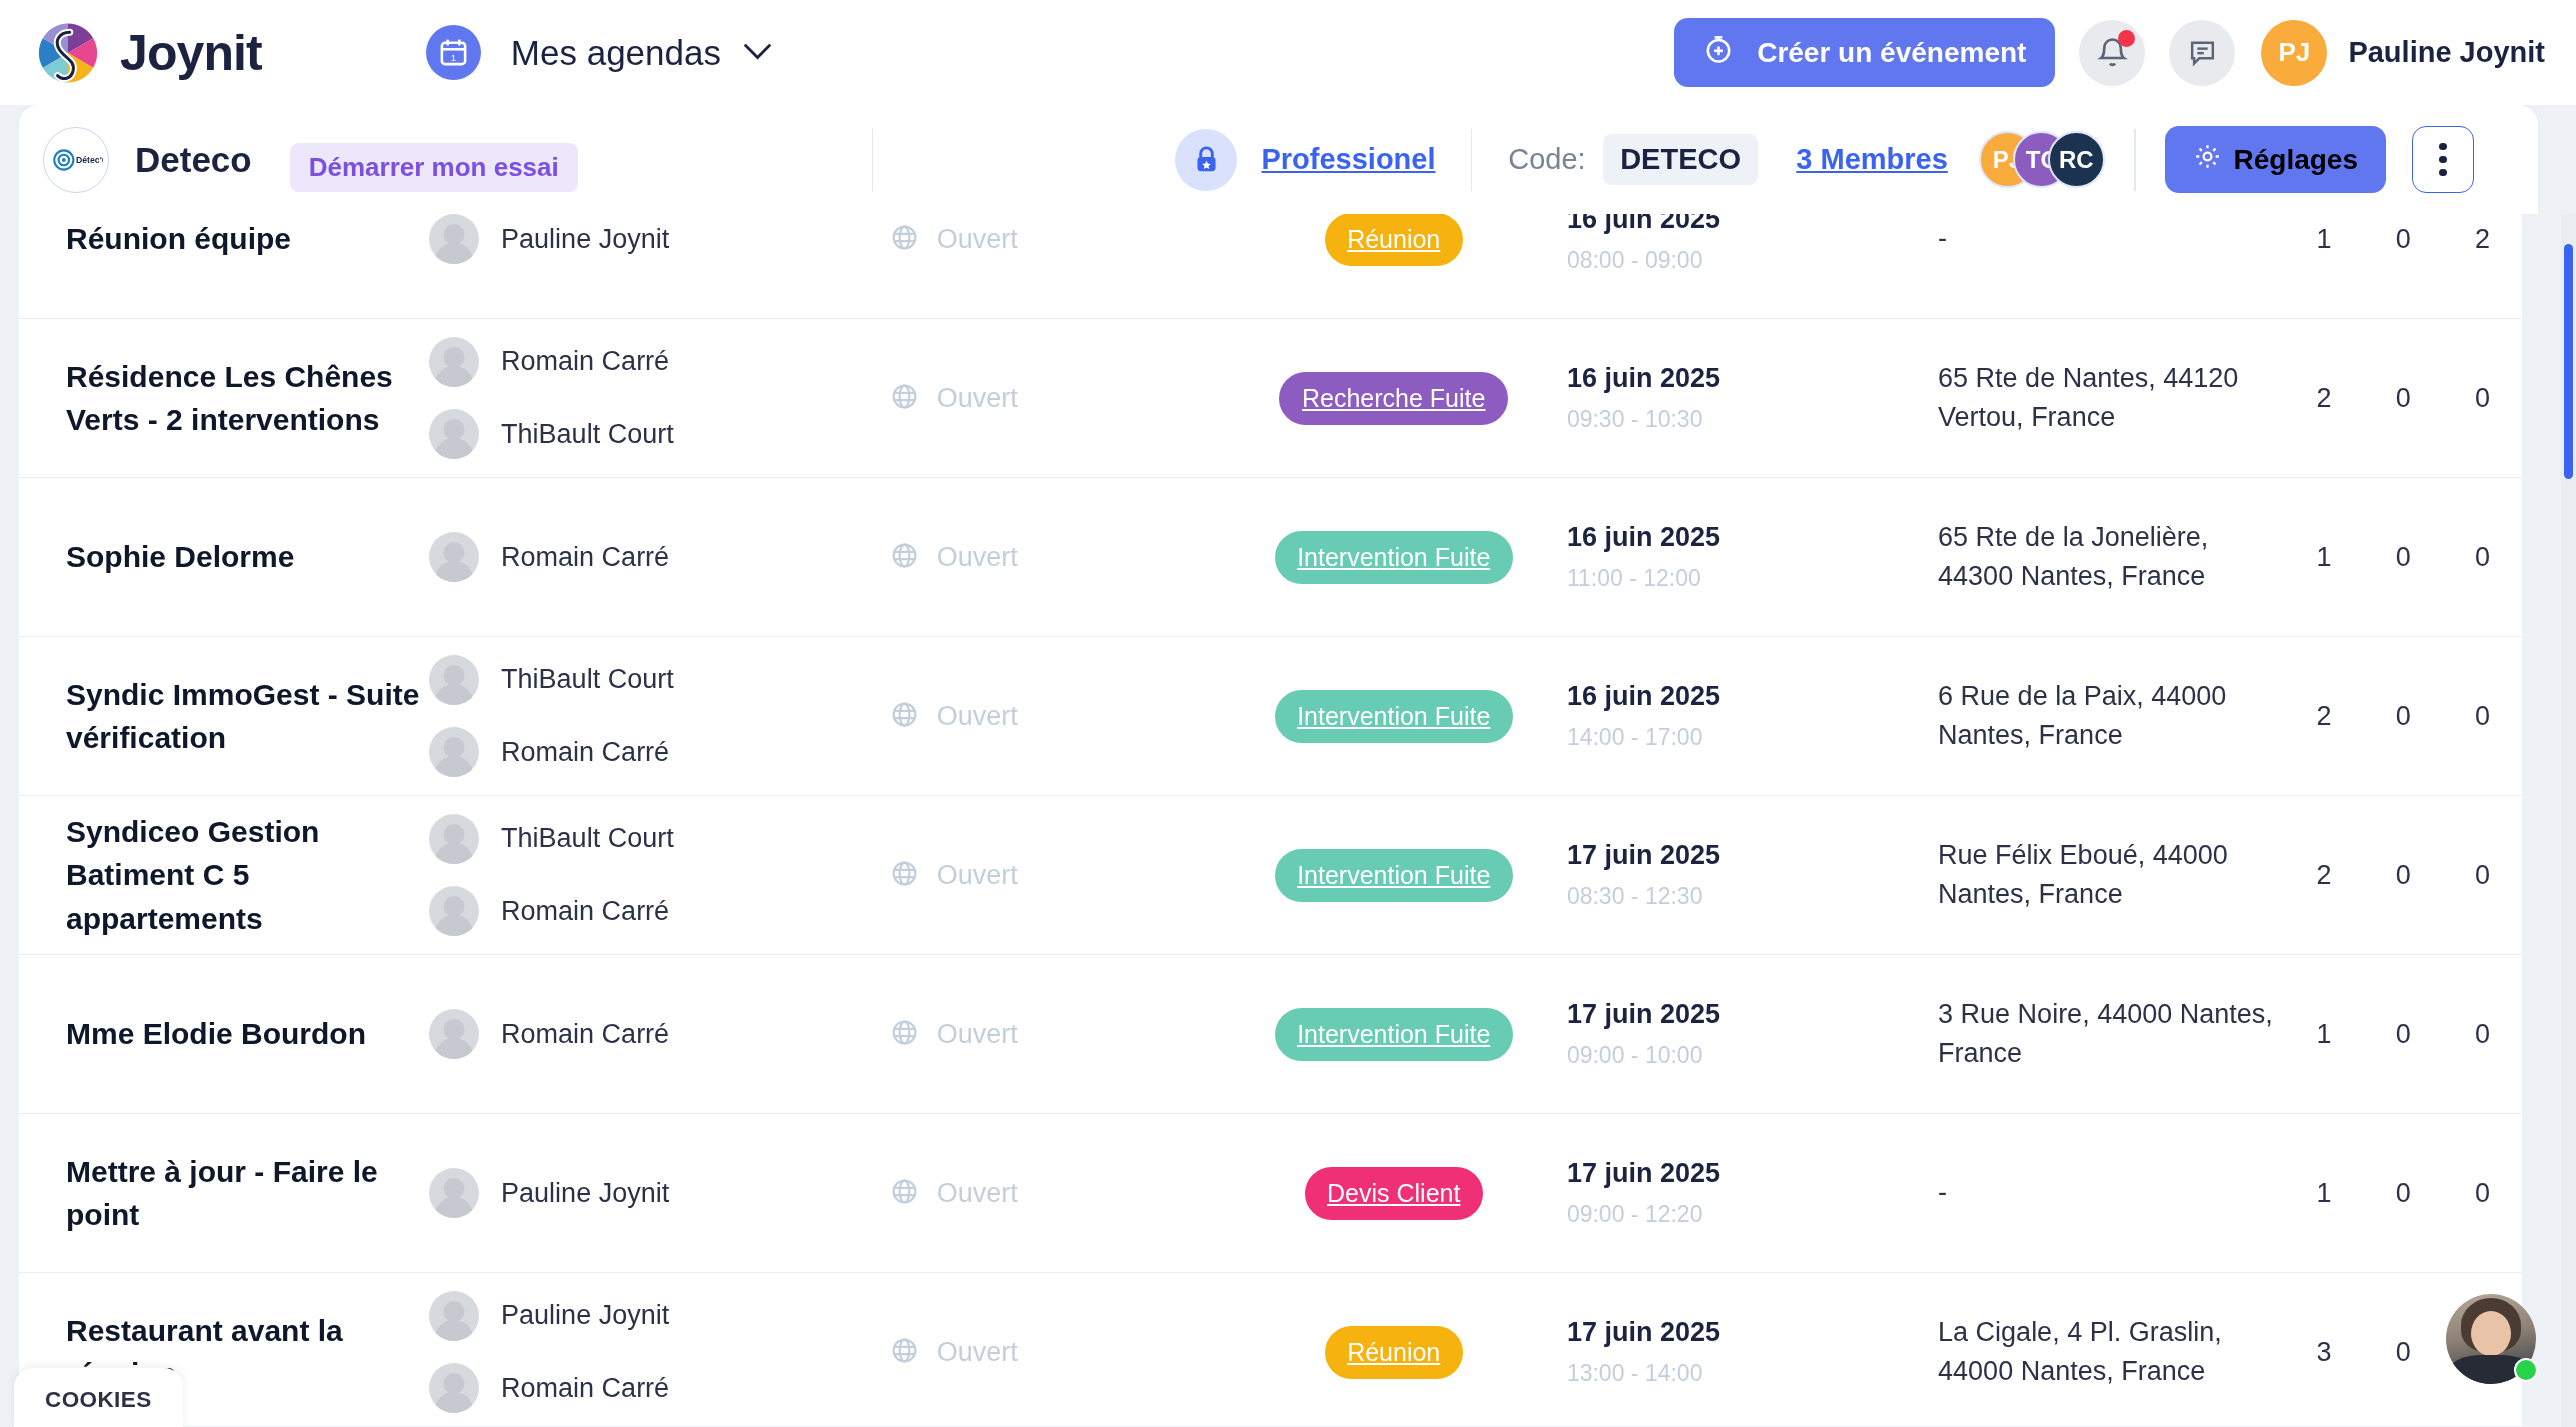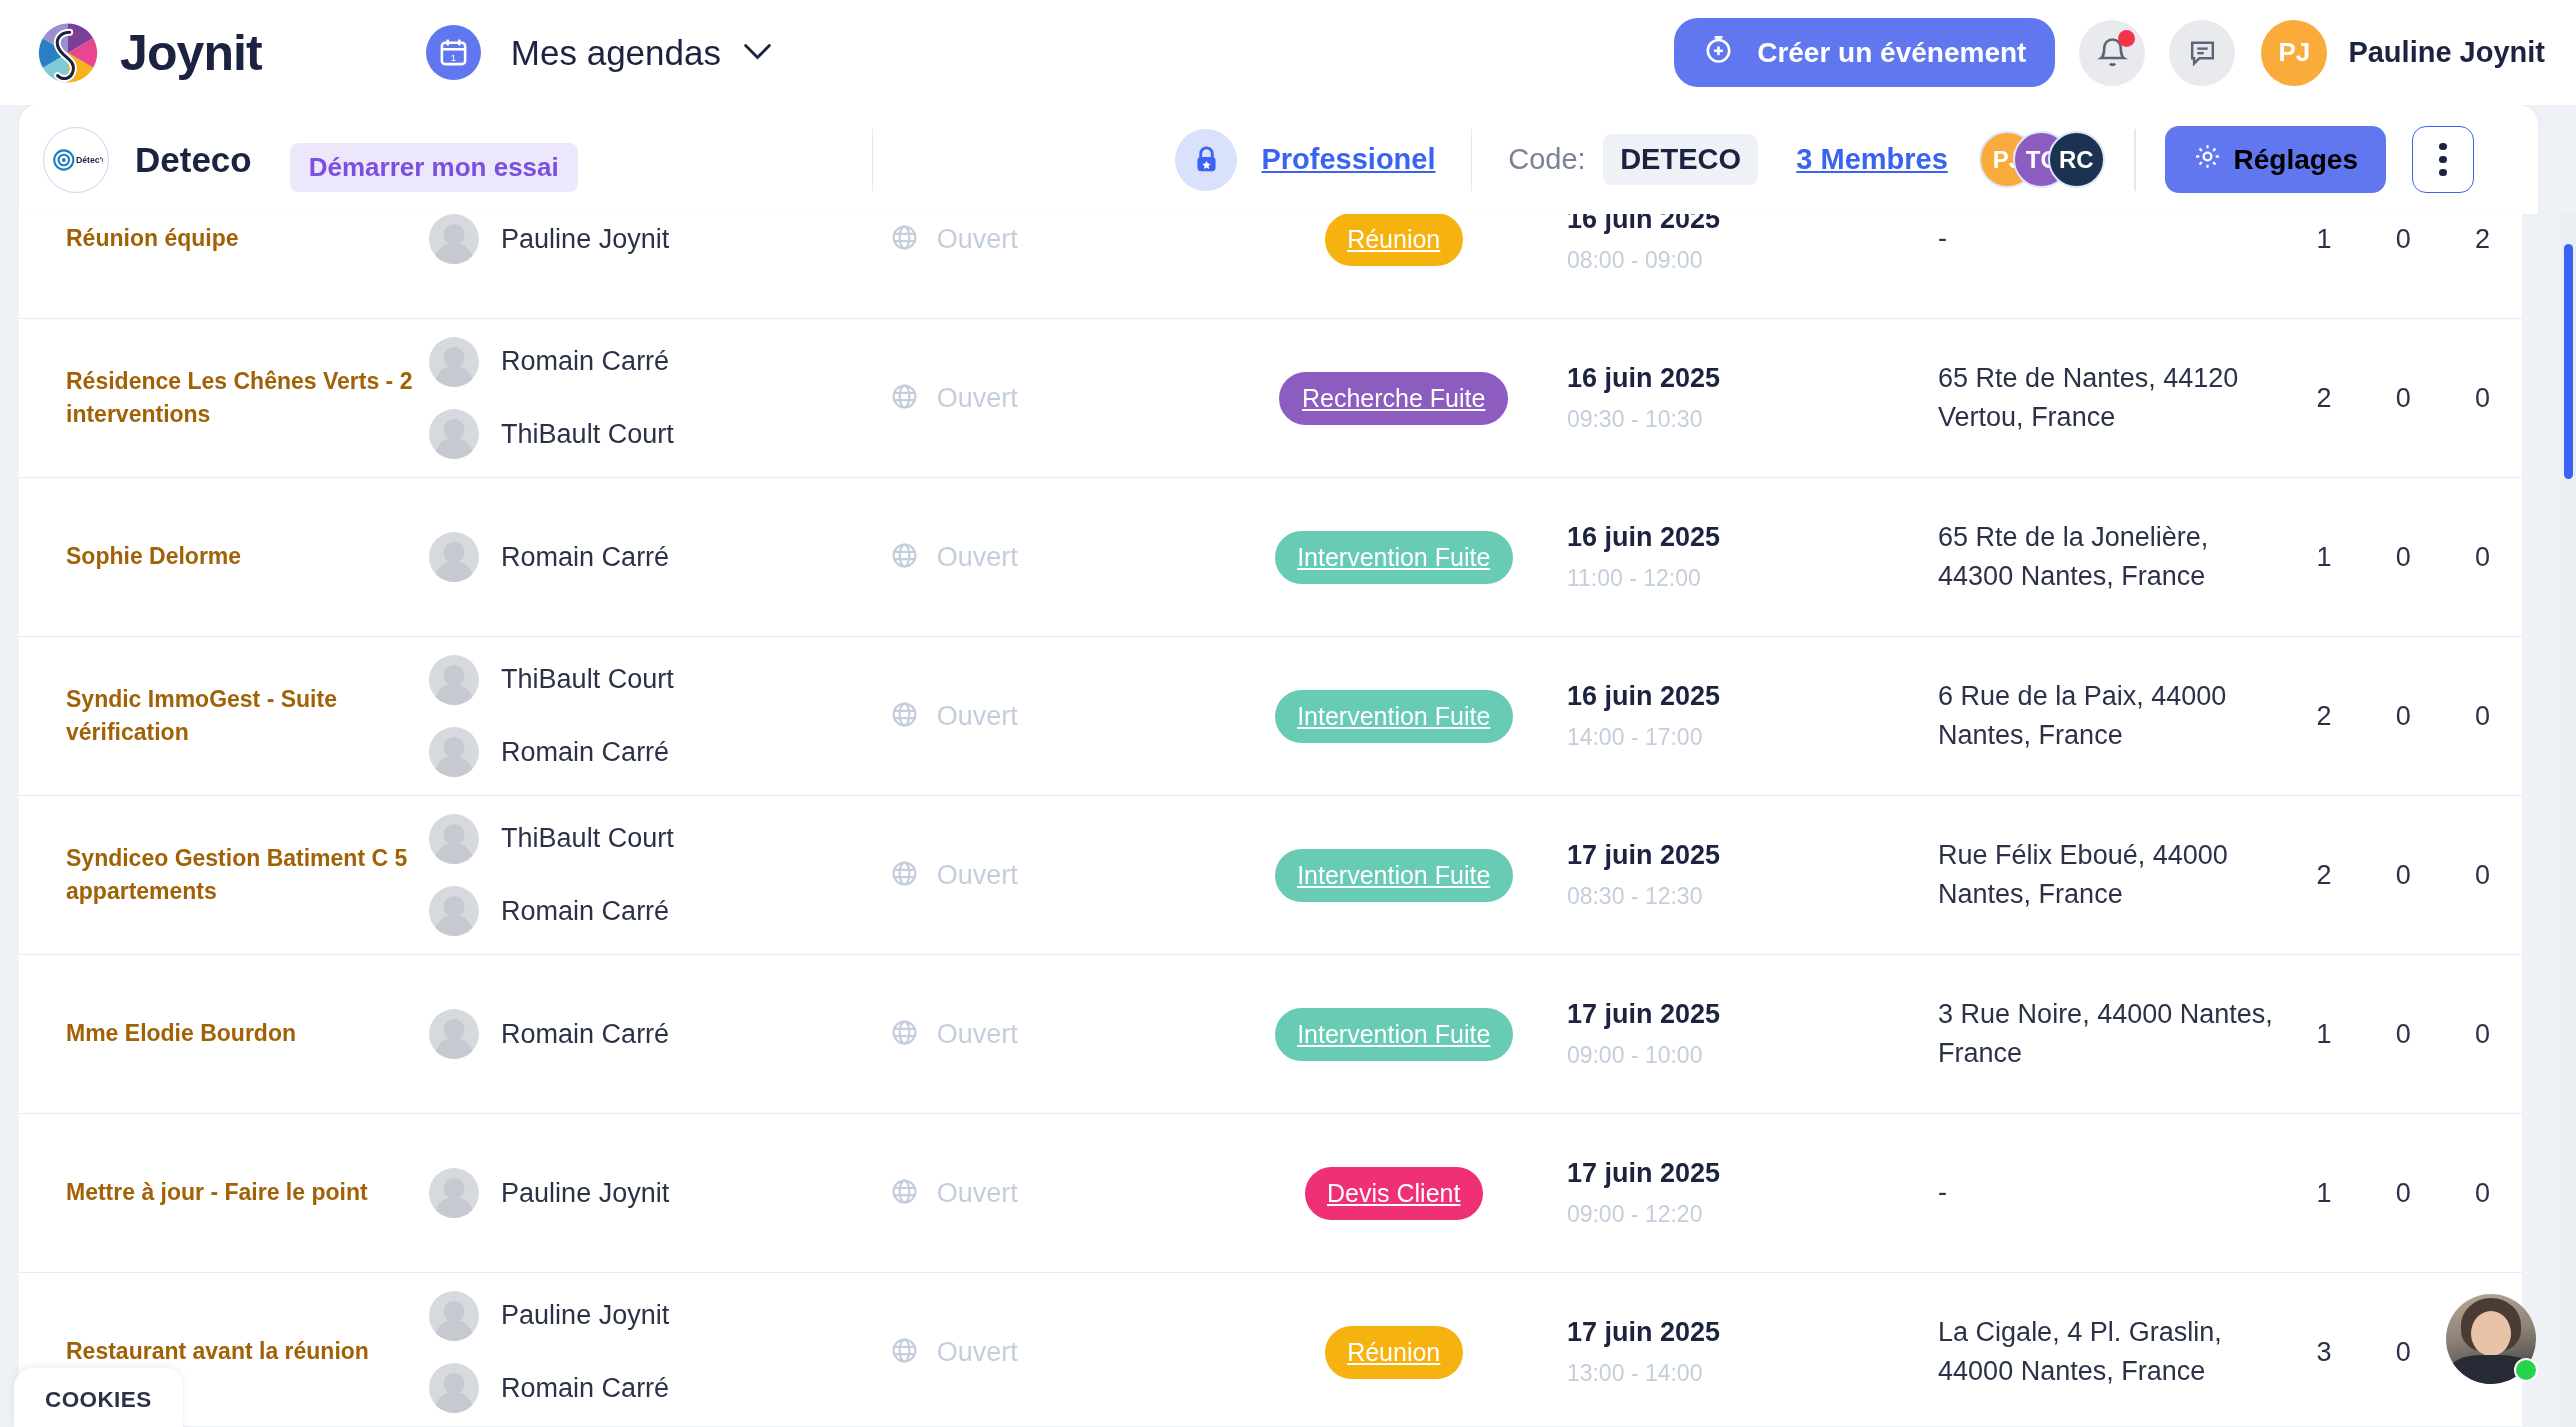--- a/index.html
+++ b/index.html
@@ -38,21 +38,21 @@
     margin-left: 30px;
   }
   .chev { margin-left: 22.5px; color: #1b2340; }
 
   .topnav-right {
     margin-left: auto; margin-right: 31px;
     display: flex; align-items: center;
   }
   .btn-create {
     background: #6077ef; color: #fff;
-    border: none; border-radius: 24px;
+    border: none; border-radius: 14px;
     height: 69px; padding: 0 29px;
     font-size: 28px; font-weight: 600;
     display: flex; align-items: center; gap: 23px;
     cursor: pointer; font-family: "Liberation Sans", sans-serif;
   }
   .icon-circle-btn {
     width: 66px; height: 66px; border-radius: 50%;
     background: #e9eaee; margin-left: 24px;
     display: flex; align-items: center; justify-content: center;
     position: relative; cursor: pointer;
@@ -156,21 +156,21 @@
     width: 2503px; height: 1213px;
     background: #ffffff;
     overflow: hidden;
   }
   .row {
     display: flex; align-items: center;
     border-bottom: 1.7px solid #e9edf3;
     padding: 0 0 0 47px;
     min-height: 159px;
   }
-  .c-title { width: 380px; font-size: 23px; font-weight: 700; color: #a16207; line-height: 1.45; }
+  .c-title { width: 380px; font-size: 30px; font-weight: 700; color: #0f172a; line-height: 1.45; }
   .c-people { width: 484px; }
   .person { display: flex; align-items: center; }
   .person + .person { margin-top: 22.5px; }
   .pers-av {
     width: 50px; height: 50px; border-radius: 50%;
     background: #d6d9de; overflow: hidden; position: relative; flex: 0 0 auto;
   }
   .pers-av::before {
     content: ""; position: absolute; left: 50%; top: 20%;
     transform: translateX(-50%);

